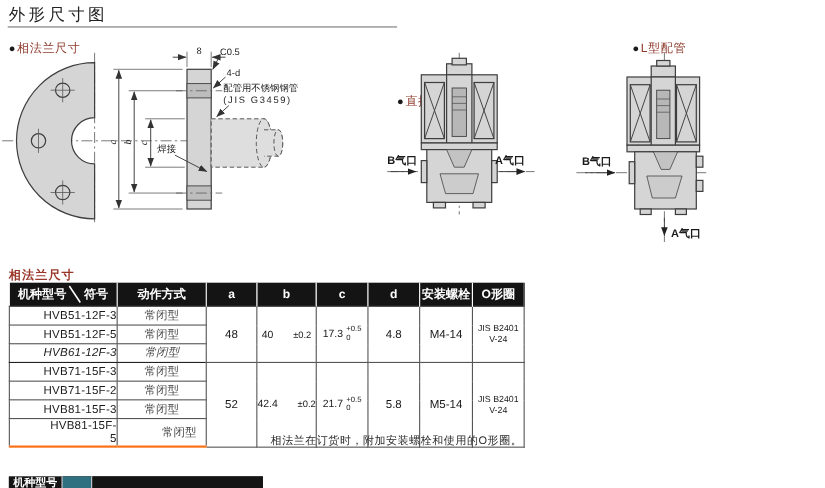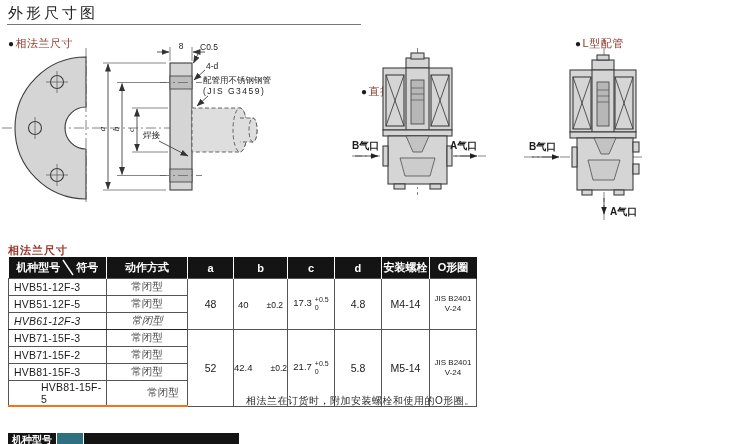--- a/index.html
+++ b/index.html
@@ -31,21 +31,21 @@
   .tbl-caption{left:8px;top:243px;font-size:11px;font-weight:bold;color:#9a372a;letter-spacing:1px;}
   table.spec{position:absolute;left:8px;top:257px;border-collapse:collapse;table-layout:fixed;
     font-size:10.5px;color:#1a1a1a;}
   table.spec th{
     background:#141414;color:#fff;font-size:11px;font-weight:bold;height:21px;
     border-right:1px solid #fff;padding:0;text-align:center;vertical-align:middle;}
   table.spec th:last-child{border-right:1px solid #141414;}
   table.spec td{
     border:1px solid #555;height:16px;padding:0;text-align:center;vertical-align:middle;
     background:#fff;}
-  table.spec td.model{text-align:left;padding-left:5px;font-size:10.5px;letter-spacing:0.2px;}
+  table.spec td.model{text-align:right;padding-left:5px;font-size:10.5px;letter-spacing:0.2px;}
   table.spec td.action{color:#4a4a4a;}
   table.spec tr.grp-end td{border-bottom:1.5px solid #222;font-style:italic;}
   table.spec tr.last td{border-bottom:2px solid #f97316;padding-left:32px;}
   .th-model-cell{display:flex;align-items:center;justify-content:center;gap:2px;}
   .tolstack{display:inline-flex;flex-direction:column;font-size:7px;line-height:1.1;
     vertical-align:middle;margin-left:3px;text-align:left;}
   .oring{font-size:8px;line-height:1.2;display:block;}
   .bcell{font-size:9.5px;}
   .btol{font-size:8.5px;margin-left:18px;}
   

